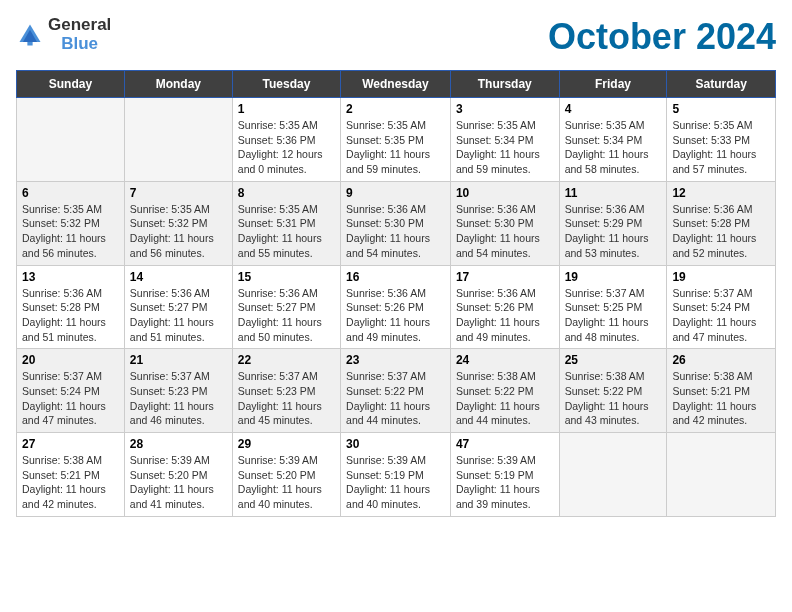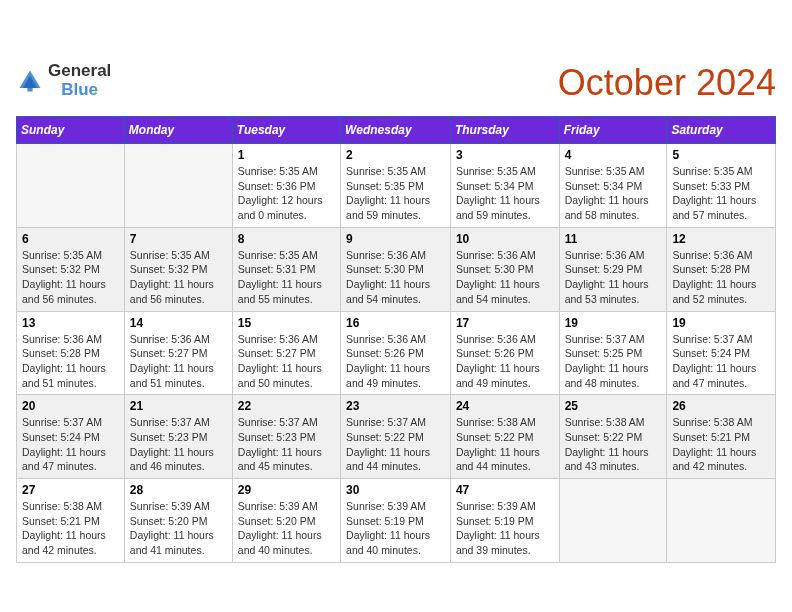--- a/index.html
+++ b/index.html
@@ -8,56 +8,54 @@
       background: #fff;
       width: 792px;
       min-height: 612px;
       padding: 16px;
     }
     .header {
       display: flex;
       justify-content: space-between;
       align-items: flex-start;
       margin-bottom: 12px;
-      margin-top: 46px;
     }
     .logo {
       display: flex;
       align-items: center;
       gap: 4px;
     }
     .logo-icon {
       width: 28px;
       height: 28px;
     }
     .title-block {
       text-align: right;
     }
     .month-title {
       font-size: 36px;
-      font-weight: normal;
-      color: #c2410c;
+      font-weight: bold;
+      color: #0369a1;
     }
     .location {
       font-size: 15px;
       color: #555;
     }
     .calendar {
       width: 100%;
       border-collapse: collapse;
       font-size: 11px;
     }
     .calendar th {
-      background-color: #6d28d9;
+      background-color: #404040;
       color: #fff;
       padding: 6px 4px;
-      text-align: left;
+      text-align: center;
       font-size: 12px;
       border: 1px solid #2a5aaf;
-      font-style: italic;
     }
     .calendar td {
       border: 1px solid #ccc;
       padding: 4px 5px;
       vertical-align: top;
       height: 80px;
       width: 113px;
       background: #fff;
     }
     .calendar td.empty {

